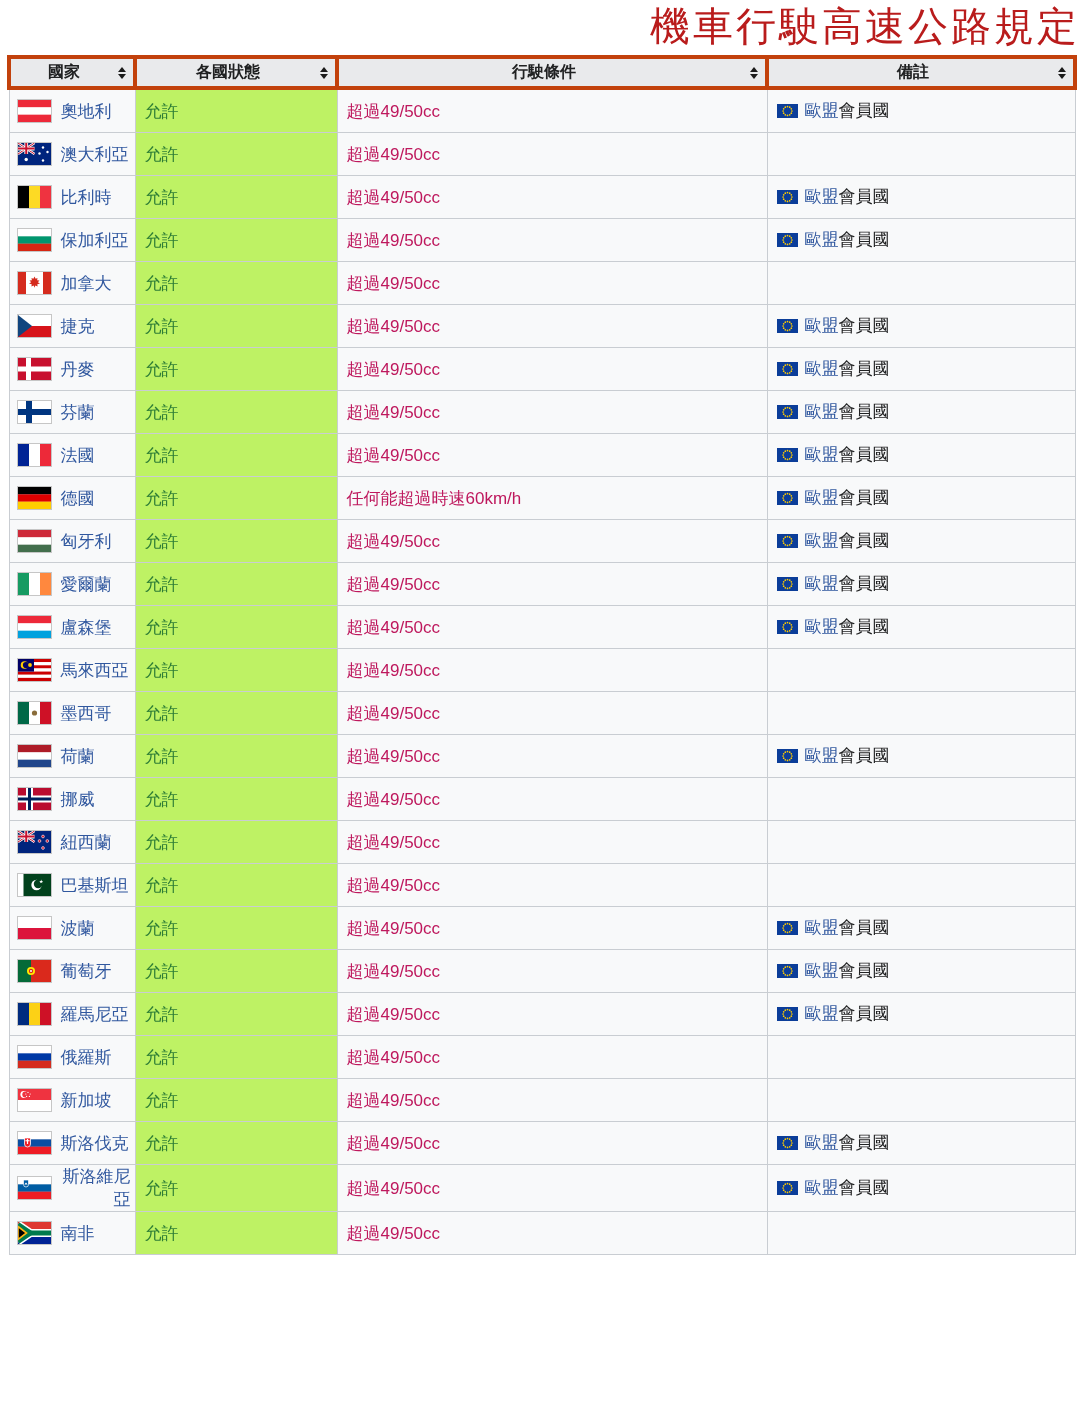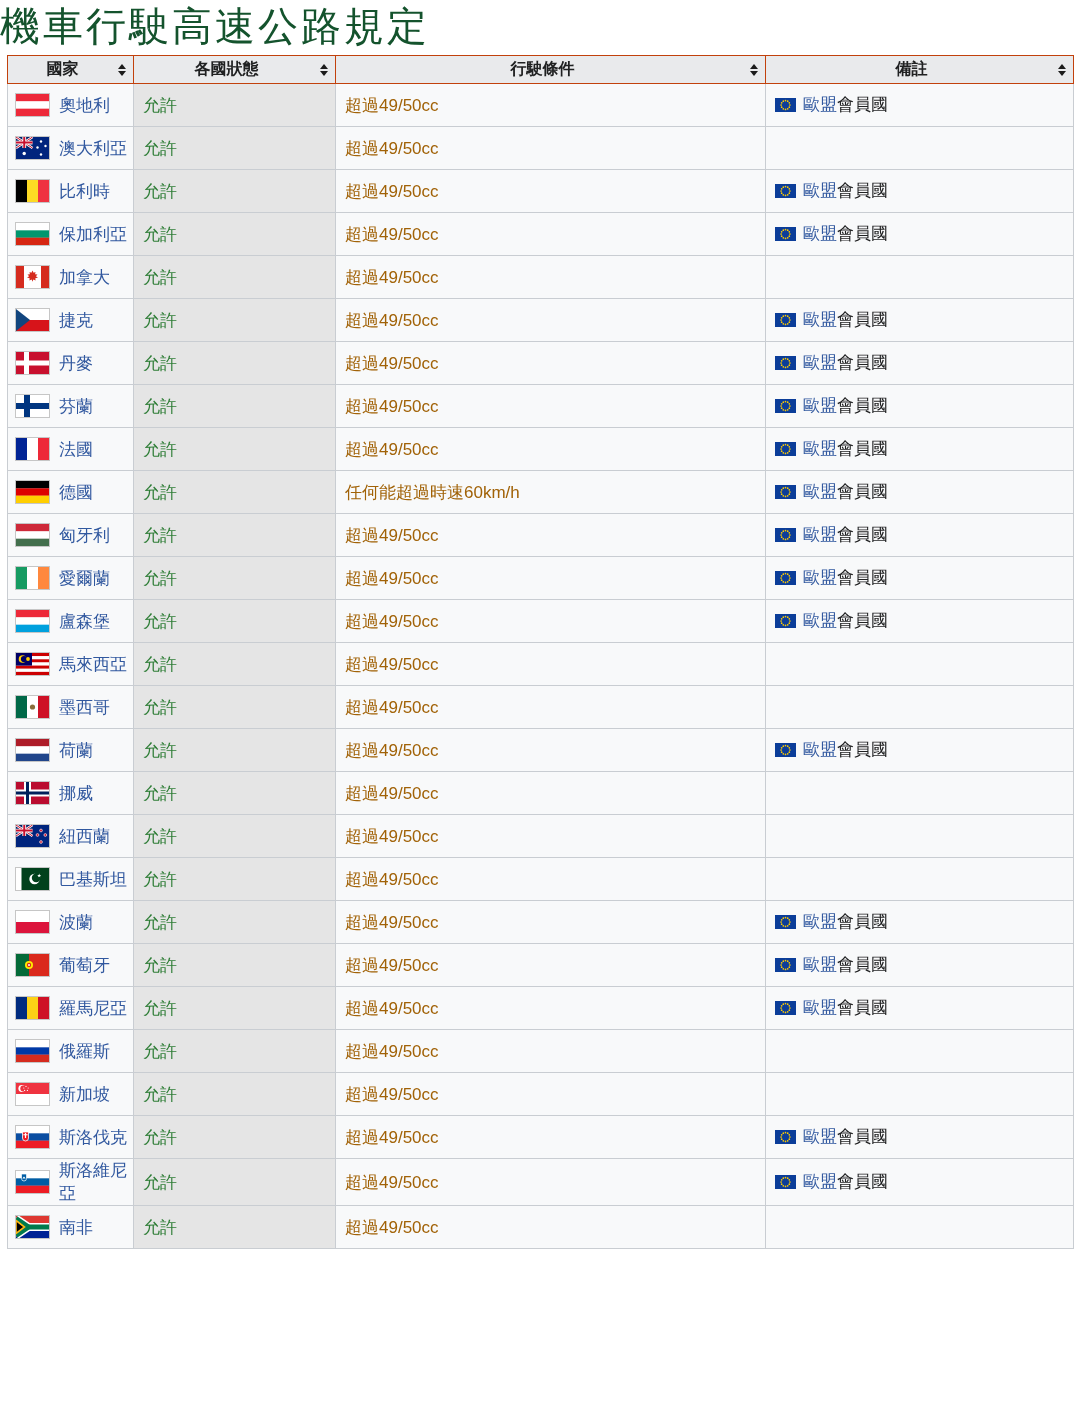--- a/index.html
+++ b/index.html
@@ -1,32 +1,32 @@
 <!DOCTYPE html>
 <html><head>
 <meta charset="utf-8">
 <style>
   html,body{margin:0;padding:0;background:#fff;width:1080px;
     font-family:"Liberation Sans","DejaVu Sans",sans-serif;color:#202122;}
-  h1.page-title{margin:0;padding:3px 0 6px;text-align:left;
+  h1.page-title{margin:0;padding:3px 0 6px;text-align:right;
     font-family:"DejaVu Serif","Liberation Serif",serif;font-weight:500;
-    font-size:40px;line-height:1.15;letter-spacing:3px;color:#14532d;}
+    font-size:40px;line-height:1.15;letter-spacing:3px;color:#b91c1c;}
   table.regs{border-collapse:collapse;margin-left:7px;width:1066px;
     border:1px solid #9aa0a6;table-layout:fixed;}
-  th{background:#e9eaec;border:1px solid #c2410c;height:27px;
+  th{background:#e9eaec;border:4px solid #c2410c;height:27px;
      font-size:16px;font-weight:700;text-align:center;position:relative;
      padding:0 22px 0 6px;margin-left:24px;}
   td{border:1px solid #c9cdd2;height:34px;font-size:17px;background:#f8f9fa;
      padding:0 9px;overflow:hidden;}
   td.country-cell{padding:0 4px 0 7px;}
   .country-inner{display:flex;align-items:center;gap:9px;}
   .flag{display:inline-flex;flex:none;line-height:0;border:1px solid #c6c6c6;}
-  a.country-link,a.eu-link{color:#31589f;text-decoration:none;cursor:pointer;}
-  td.status-cell{background:#e5e5e5;color:#2e7d36;}
-  td.condition-cell{color:#a16207;}
+  a.country-link,a.eu-link{color:#31589f;text-decoration:none;cursor:pointer;text-align:right;}
+  td.status-cell{background:#bef264;color:#2e7d36;}
+  td.condition-cell{color:#be185d;}
   td.remark-cell{line-height:26px;padding:4px 9px;}
   .remark-inner{display:flex;align-items:center;gap:7px;}
   .eu-flag{display:inline-flex;flex:none;line-height:0;}
   .sort-icon{position:absolute;right:7px;top:50%;transform:translateY(-50%);
     display:flex;flex-direction:column;align-items:center;cursor:pointer;}
   .tri-up{width:0;height:0;border-left:4px solid transparent;
     border-right:4px solid transparent;border-bottom:5px solid #1b1b1b;margin-bottom:2px;}
   .tri-down{width:0;height:0;border-left:4px solid transparent;
     border-right:4px solid transparent;border-top:5px solid #1b1b1b;}
 </style>

